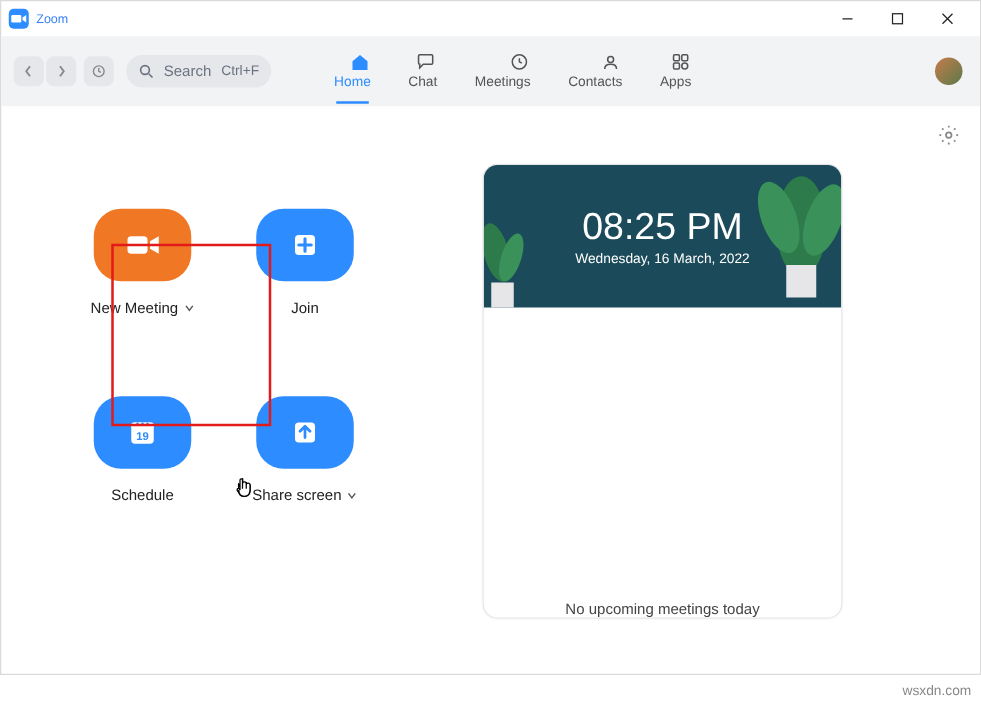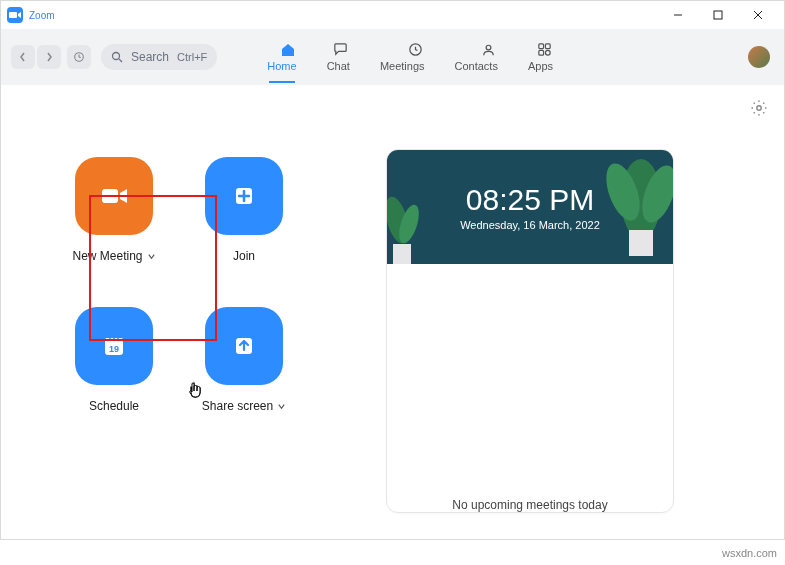--- a/index.html
+++ b/index.html
@@ -29,29 +29,29 @@
   .tab-ico { width: 18px; height: 18px; display:flex;align-items:center;justify-content:center; }
   .tb-spacer { flex: 1; }
   .avatar { width: 22px; height: 22px; border-radius: 50%; background: linear-gradient(135deg,#c77b4a,#5a7a4a); margin-right:4px;}
   
   
   .main { flex: 1; display: flex; position: relative; }
   .gear { position: absolute; top: 14px; right: 16px; color: #888; }
   .left { width: 375px; padding-top: 72px; padding-left: 48px; }
   .grid { display: grid; grid-template-columns: 130px 130px; grid-template-rows: 150px 150px; gap: 0; }
   .tile { display: flex; flex-direction: column; align-items: center; }
-  .tile-icon { width: 78px; height: 78px; border-radius: 22px; display: flex; align-items: center; justify-content: center; }
+  .tile-icon { width: 78px; height: 58px; border-radius: 22px; display: flex; align-items: center; justify-content: center; margin-top:10px;}
   .tile-icon.orange { background: #f07724; }
   .tile-icon.blue { background: #2d8cff; }
   .tile-label { font-size: 12px; color: #222; margin-top: 14px; display:flex; align-items:center; gap:4px;}
   .highlight { position: absolute; border: 2px solid #e21a1a; width: 128px; height: 146px; top: 110px; left: 88px; }
   .cursor { position:absolute; top:296px; left:186px; }
   
   
-  .right { width: 310px; margin-left: 10px; margin-top: 64px; }
+  .right { width: 310px; margin-left: 10px; margin-top: 46px; }
   .card { width: 288px; height: 364px; border: 1px solid #e6e6e8; border-radius: 12px; overflow: hidden; display: flex; flex-direction: column; box-shadow: 0 1px 2px rgba(0,0,0,0.03);}
   .card-hdr { height: 114px; background: #1b4b5a; position: relative; color: #fff; display: flex; flex-direction: column; align-items: center; justify-content: center; overflow:hidden;}
   .plant { position:absolute; right:-28px; top:-6px; }
   .plant2 { position:absolute; left:-20px; top:40px; }
   .clock-time { font-size: 30px; font-weight: 500; position: relative; z-index:2;}
   .clock-date { font-size: 11px; margin-top: 2px; position: relative; z-index:2;}
   .card-body { flex: 1; display: flex; align-items: flex-end; justify-content: center; color: #444; font-size: 12px; }
   
   .watermark { position: absolute; right: 8px; bottom: 6px; font-size: 11px; color: #888; }
 </style>

